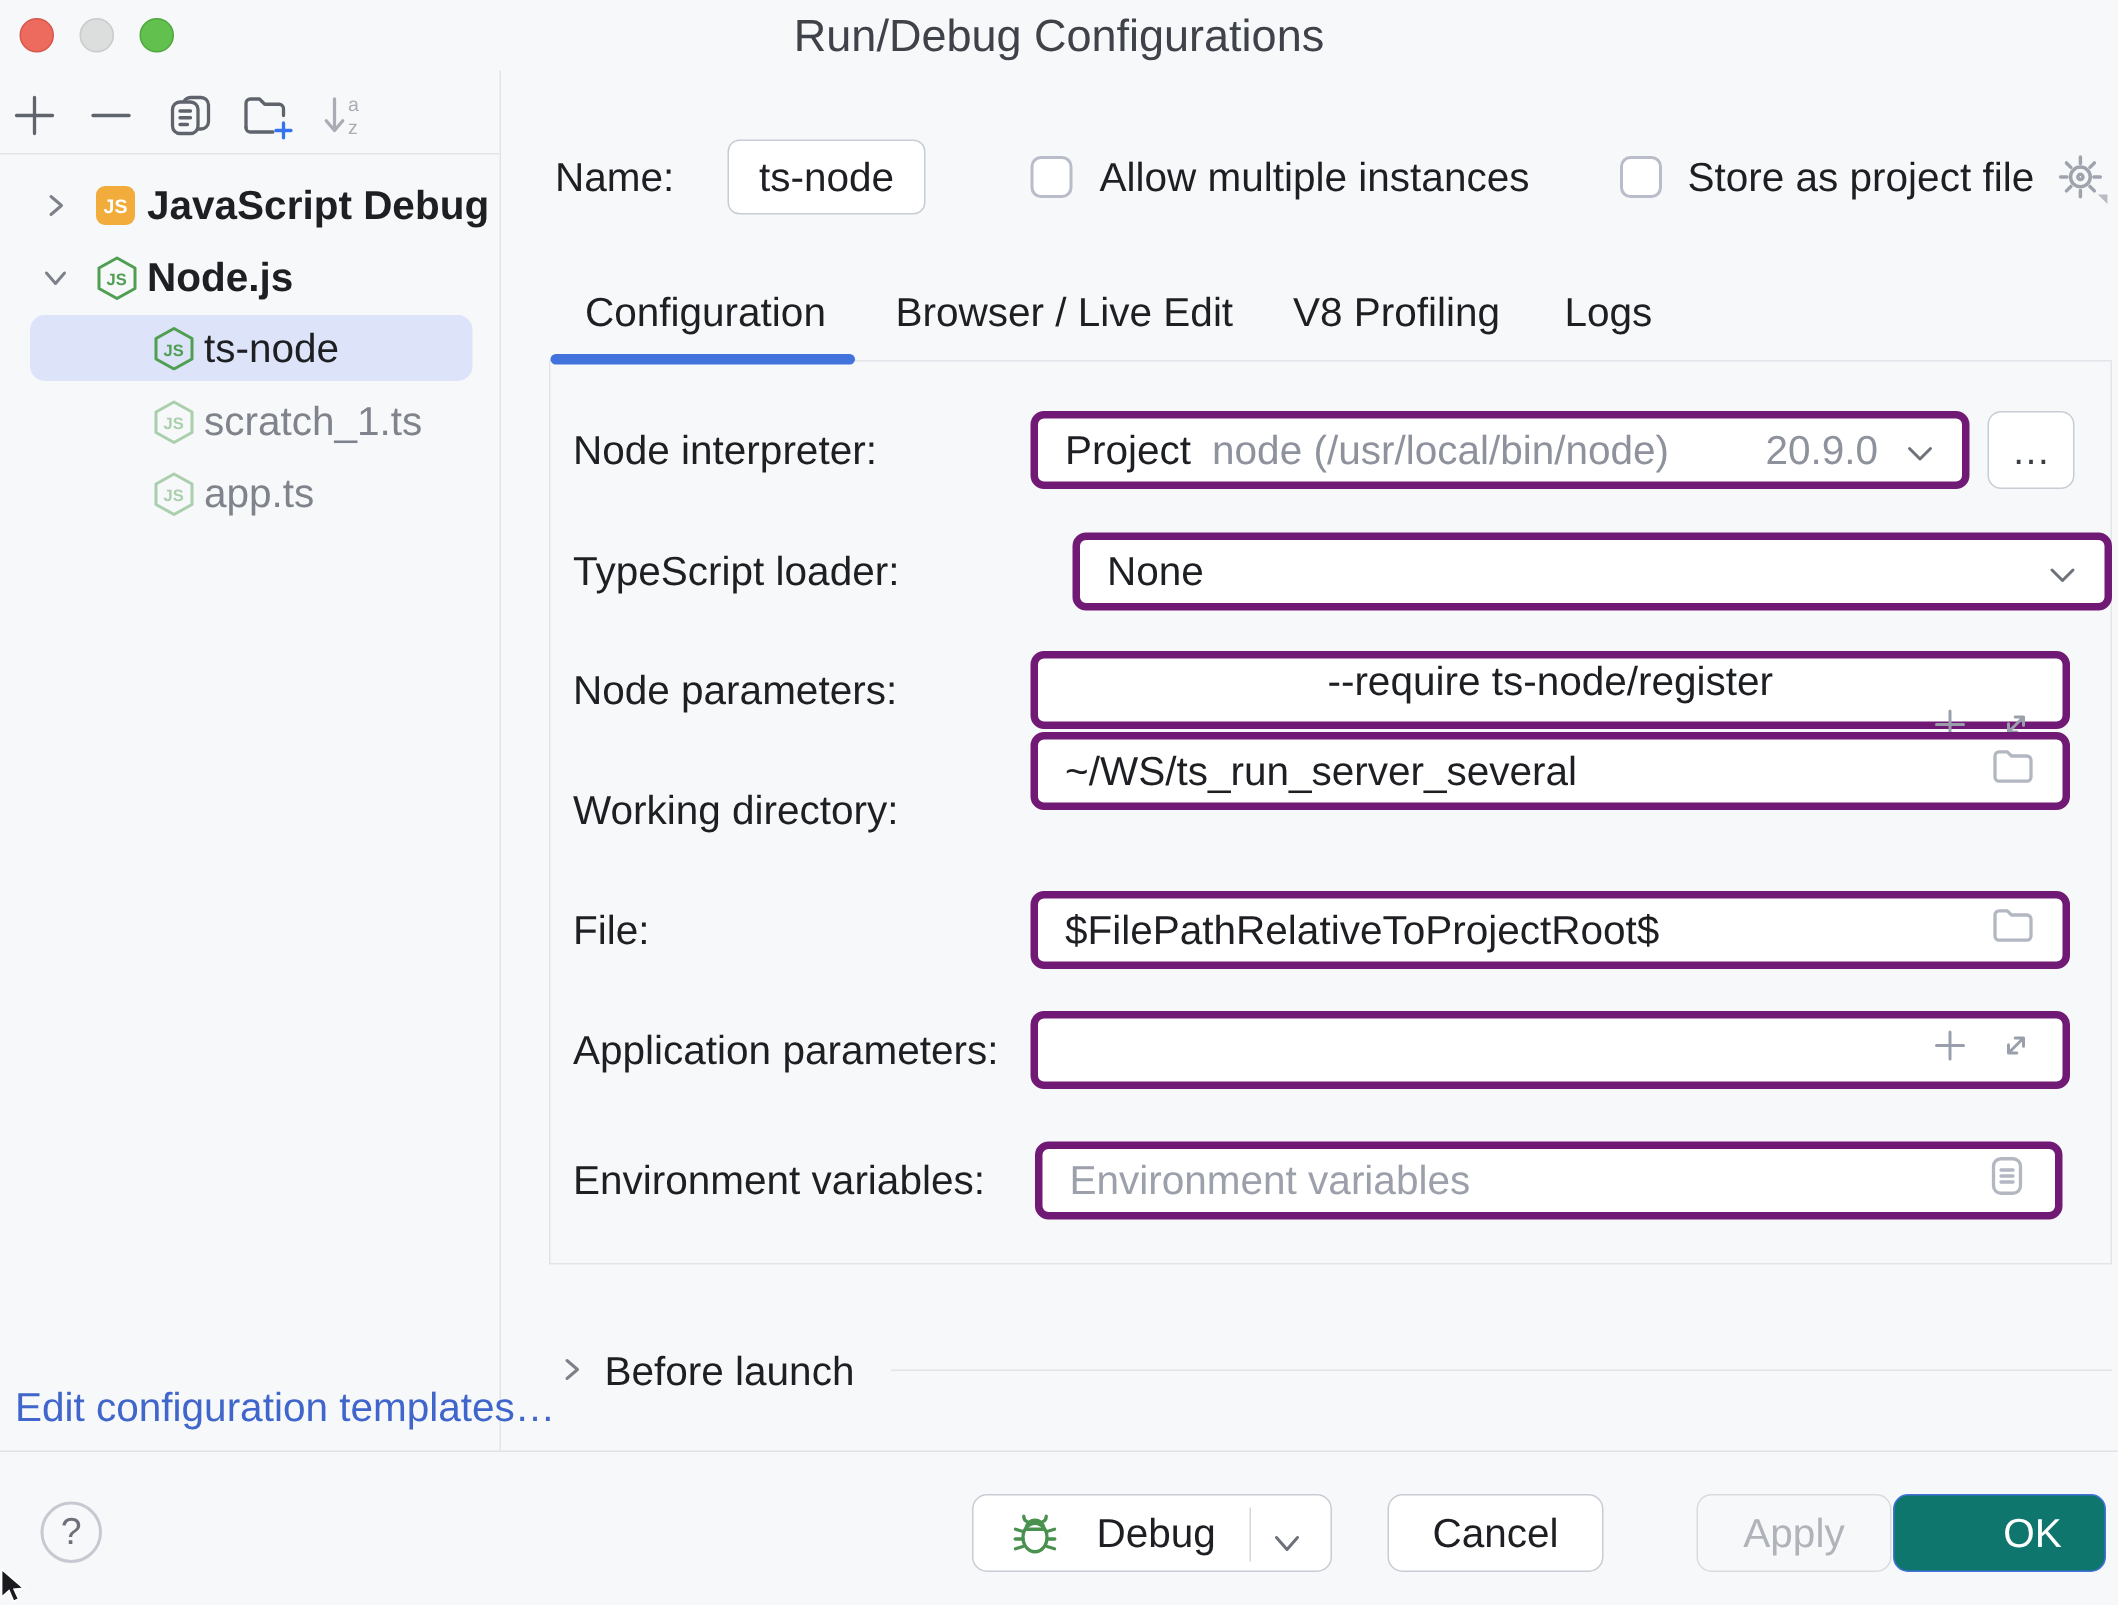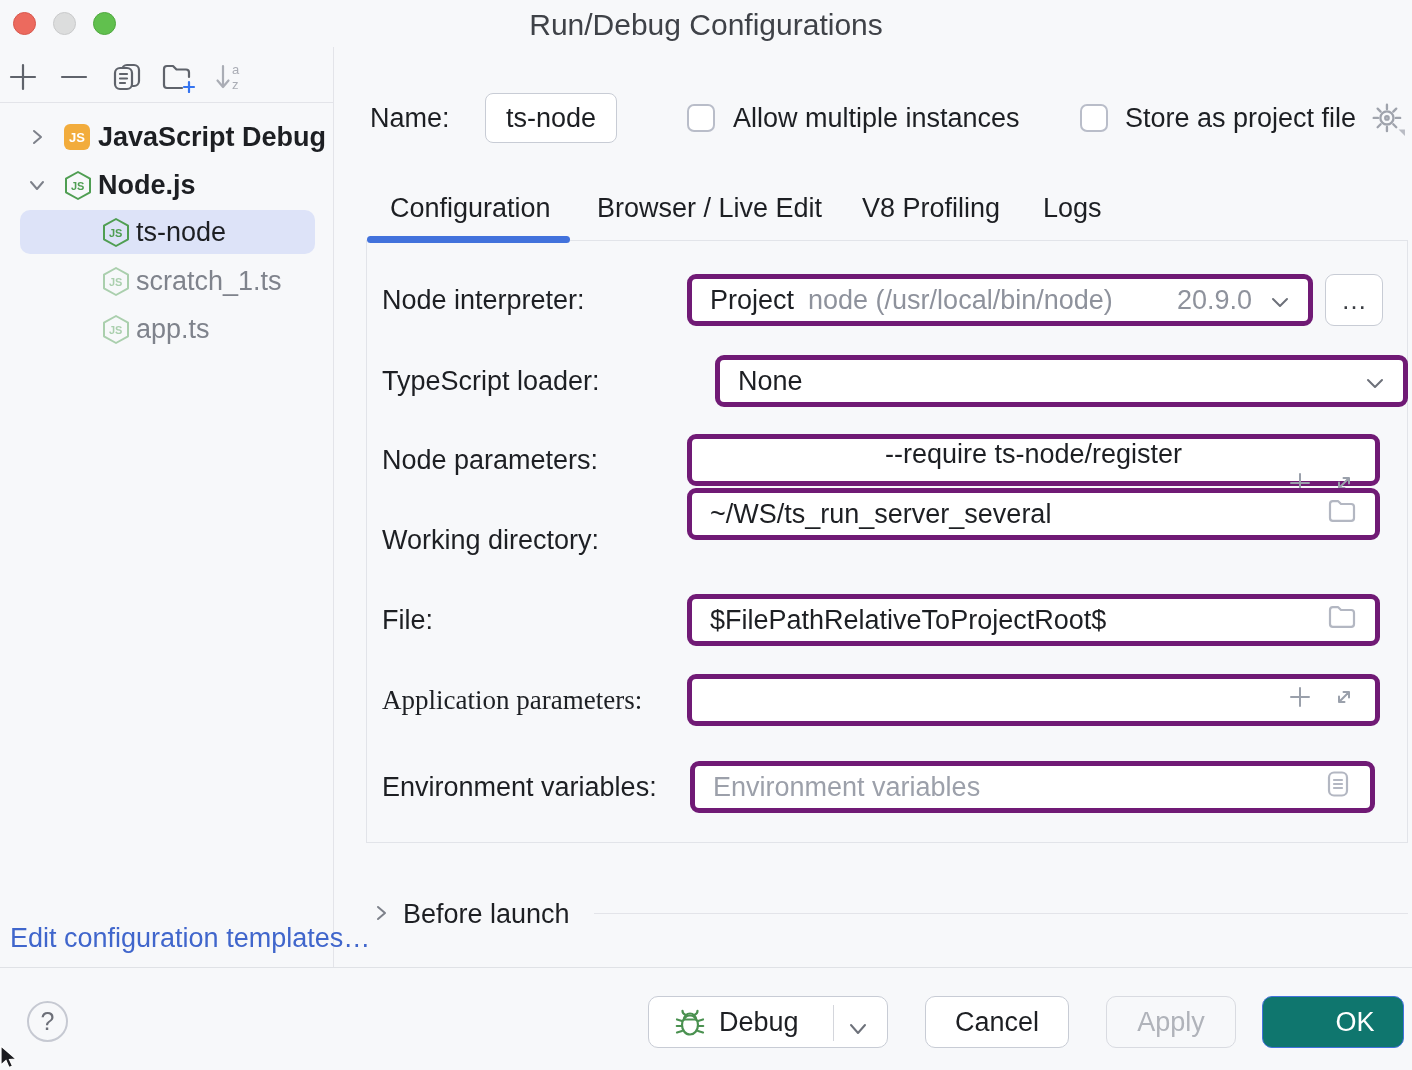--- a/index.html
+++ b/index.html
@@ -230,21 +230,21 @@
   <div class="abs label vtext" style="left:382px; top:594px; height:52px;">File:</div>
   <div class="abs field" style="left:687px; top:594px; width:693px; height:52px;">
     <span>$FilePathRelativeToProjectRoot$</span>
     <span class="ml">
       <span><svg width="30" height="26" viewBox="0 0 30 26" fill="none" stroke="#b3b7c2" stroke-width="2.2" stroke-linejoin="round">
             <path d="M3 20V6c0-1.7 1.2-2.8 2.8-2.8h5.4L14 6h10.2C25.8 6 27 7.2 27 8.8V20c0 1.7-1.2 2.8-2.8 2.8H5.8C4.2 22.8 3 21.7 3 20z"></path>
           </svg></span>
     </span>
   </div>
 
-  <div class="abs label vtext" style="left:382px; top:674px; height:52px;font-family:Liberation Serif, serif;">Application parameters:</div>
+  <div class="abs label vtext" style="left:382px; top:674px; height:52px;">Application parameters:</div>
   <div class="abs field" style="left:687px; top:674px; width:693px; height:52px;">
     <input class="bare-input" style="">
     <span class="ml">
       <span><svg width="26" height="26" viewBox="0 0 26 26" fill="none" stroke="#9aa0ab" stroke-width="2" stroke-linecap="round">
             <path d="M13 4v18M4 13h18"></path>
           </svg></span>
       <span><svg width="26" height="26" viewBox="0 0 26 26" fill="none" stroke="#9aa0ab" stroke-width="2" stroke-linecap="round" stroke-linejoin="round">
             <path d="M8 18L18 8M12.5 8H18v5.5M13.5 18H8v-5.5"></path>
           </svg></span>
     </span>
@@ -277,29 +277,29 @@
   <div class="abs btn debug-btn">
     <span style="margin-left:24px; display:flex;">
       <svg width="34" height="34" viewBox="0 0 34 34" fill="none" stroke="#4a9150" stroke-width="2.2" stroke-linecap="round" stroke-linejoin="round">
         <ellipse cx="17" cy="20" rx="8" ry="9.5"></ellipse>
         <path d="M11 14.5c0-3.3 2.7-6 6-6s6 2.7 6 6"></path>
         <path d="M11 14.5h12"></path>
         <path d="M12 9.5c-1.5-.5-2.5-2-2.5-3.7M22 9.5c1.5-.5 2.5-2 2.5-3.7"></path>
         <path d="M9 16l-5-1.5M9 21H3.8M9 26l-5 1.5M25 16l5-1.5M25 21h5.2M25 26l5 1.5"></path>
       </svg>
     </span>
-    <span style="margin-left:12px;">Debug</span>
+    <span style="margin-left:24px;">Debug</span>
     <span class="debug-div"></span>
     <span style="position:absolute; left:198px; top:16px;"><svg width="22" height="16" viewBox="0 0 22 16" fill="none" stroke="#6d717a" stroke-width="2" stroke-linecap="round" stroke-linejoin="round">
           <polyline points="4,4 11,12 18,4"></polyline>
         </svg></span>
   </div>
 
   <div class="abs btn" style="left:925px; width:144px;">Cancel</div>
-  <div class="abs btn disabled" style="left:1106px; width:130px;text-align:center;">Apply</div>
+  <div class="abs btn disabled" style="left:1131px; width:130px;text-align:center;">Apply</div>
   <div class="abs btn primary" style="left:1262px; width:142px;">OK</div>
 
   <div class="abs" style="left:0; top:1046px;">
     <svg width="22" height="26" viewBox="0 0 22 26">
         <polygon points="1,0 1,19 6,14.5 9,21.5 12.5,20 9.5,13.5 16,13" fill="#1b1b1f" stroke="#ffffff" stroke-width="1.2"></polygon>
       </svg>
   </div>
 
 </div>
 

